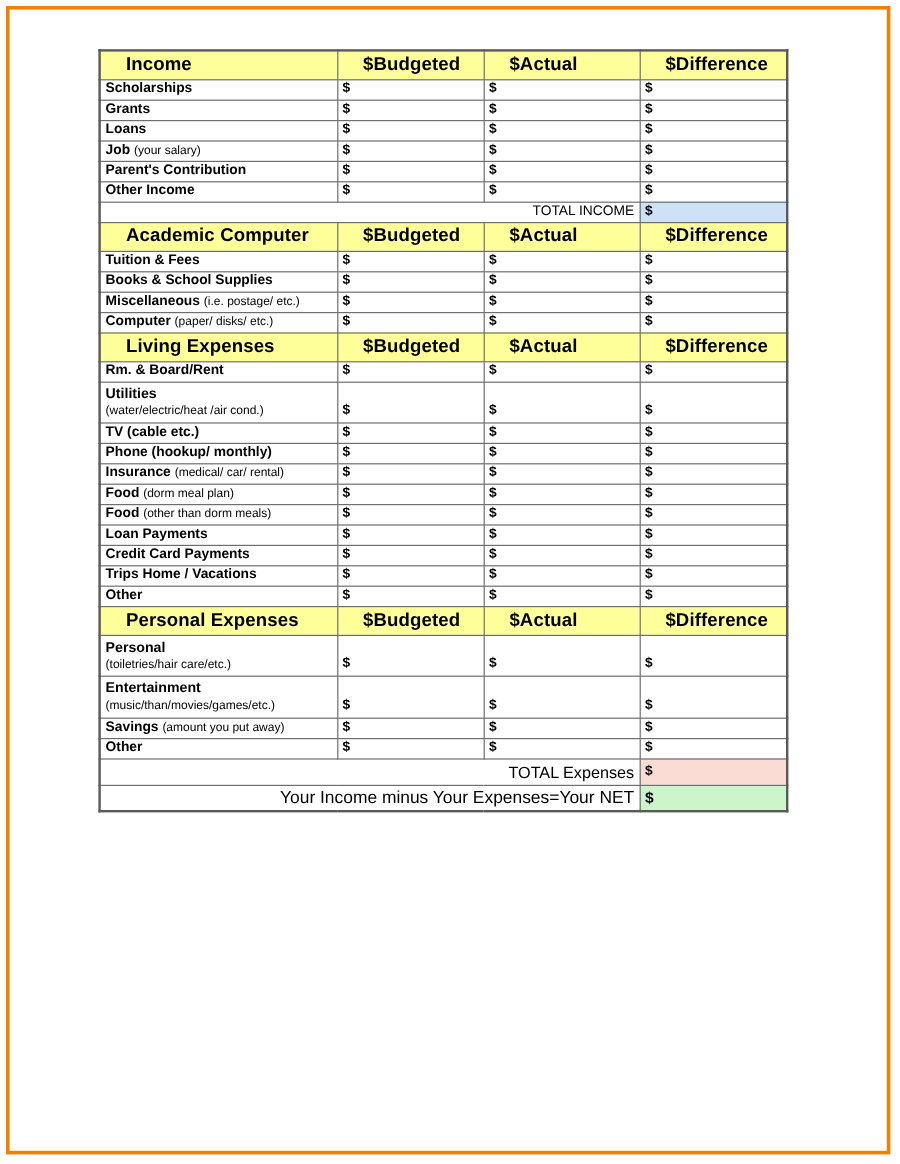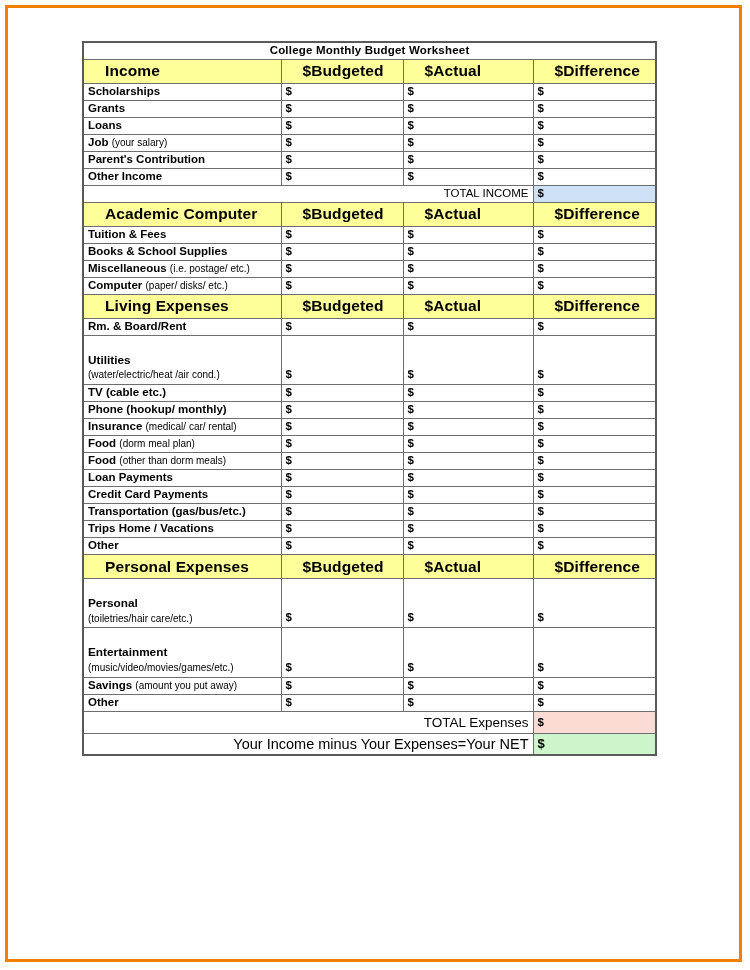--- a/index.html
+++ b/index.html
@@ -91,21 +91,21 @@
   }
 
   
   tr.tall td { height: 34px; }
   tr.tall td.item-label {
     padding-top: 2px;
     padding-bottom: 2px;
     line-height: 1.35;
     vertical-align: middle;
   }
-  td.item-label .line1 { display: block; font-weight: bold; font-size: 11.8px; margin-top: 15px; }
+  td.item-label .line1 { display: block; font-weight: bold; font-size: 11.8px; }
   td.item-label .line2 { display: block; font-weight: normal; font-size: 10px; }
   tr.tall td.money { vertical-align: bottom; padding-bottom: 3px; }
 
   
   td.total-label {
     text-align: right;
     font-weight: normal;
     font-size: 12.5px;
     padding-right: 6px;
     height: 20px;
@@ -130,23 +130,20 @@
 
 <div id="sheet">
   <table class="budget">
     <colgroup>
       <col class="c-label">
         <col class="c-budget">
         <col class="c-actual">
         <col class="c-diff">
     </colgroup>
     <tbody id="table-body">
-        <tr>
-          <td class="title-cell" colspan="4">College Monthly Budget Worksheet</td>
-        </tr>
         <tr class="section-row">
           <td>Income</td>
           <td>$Budgeted</td>
           <td>$Actual</td>
           <td>$Difference</td>
         </tr>
         <tr>
           <td class="item-label"><span>Scholarships</span></td>
           <td class="money">$</td>
           <td class="money">$</td>
@@ -273,26 +270,20 @@
           <td class="money">$</td>
           <td class="money">$</td>
         </tr>
         <tr>
           <td class="item-label"><span>Credit Card Payments</span></td>
           <td class="money">$</td>
           <td class="money">$</td>
           <td class="money">$</td>
         </tr>
         <tr>
-          <td class="item-label"><span>Transportation (gas/bus/etc.)</span></td>
-          <td class="money">$</td>
-          <td class="money">$</td>
-          <td class="money">$</td>
-        </tr>
-        <tr>
           <td class="item-label"><span>Trips Home / Vacations</span></td>
           <td class="money">$</td>
           <td class="money">$</td>
           <td class="money">$</td>
         </tr>
         <tr>
           <td class="item-label"><span>Other</span></td>
           <td class="money">$</td>
           <td class="money">$</td>
           <td class="money">$</td>
@@ -308,21 +299,21 @@
             <span class="line1">Personal</span>
             <span class="line2">(toiletries/hair care/etc.)</span>
           </td>
           <td class="money">$</td>
           <td class="money">$</td>
           <td class="money">$</td>
         </tr>
         <tr class="tall">
           <td class="item-label">
             <span class="line1">Entertainment</span>
-            <span class="line2">(music/video/movies/games/etc.)</span>
+            <span class="line2">(music/than/movies/games/etc.)</span>
           </td>
           <td class="money">$</td>
           <td class="money">$</td>
           <td class="money">$</td>
         </tr>
         <tr>
           <td class="item-label"><span>Savings</span> <span class="note">(amount you put away)</span></td>
           <td class="money">$</td>
           <td class="money">$</td>
           <td class="money">$</td>

